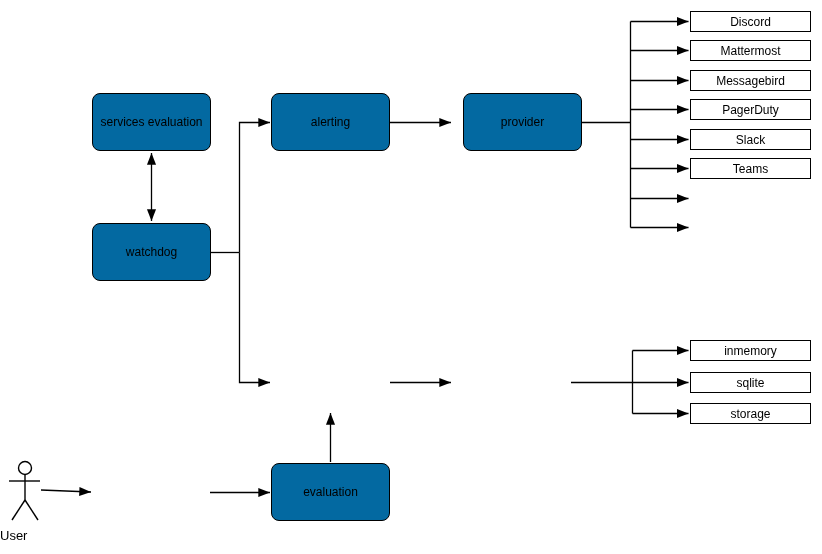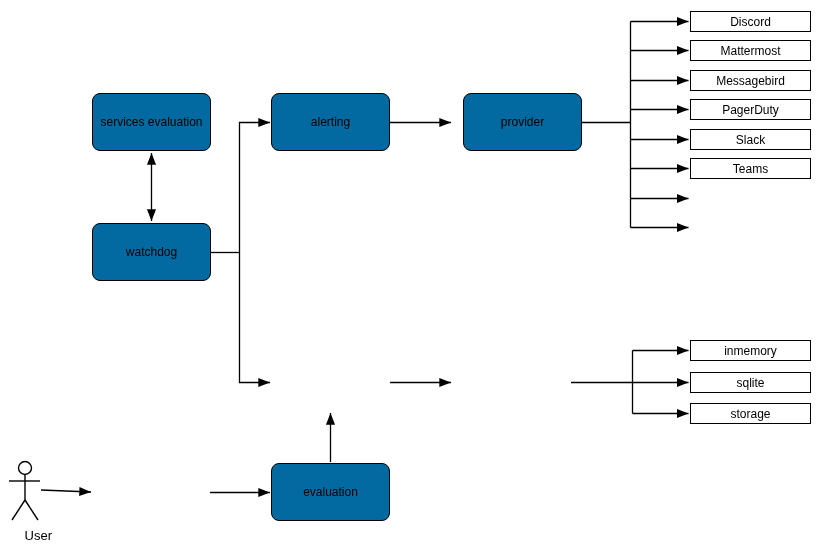--- a/index.html
+++ b/index.html
@@ -33,21 +33,21 @@
     background:#ffffff;
     display:flex;align-items:center;justify-content:center;
     font-size:12px;line-height:12px;
     text-align:center;
     white-space:nowrap;
   }
   .actor-label{
     position:absolute;
     left:0px;top:528px;width:52px;
     font-size:13px;
-    text-align:right;
+    text-align:left;
   }
 </style>
 </head>
 <body>
 
 <div class="stage">
 
   <svg class="wires" viewBox="0 0 822 554" xmlns="http://www.w3.org/2000/svg">
     <defs>
       <marker id="arrow" viewBox="0 0 10 10" refX="9" refY="5" markerWidth="10" markerHeight="10" orient="auto-start-reverse">

